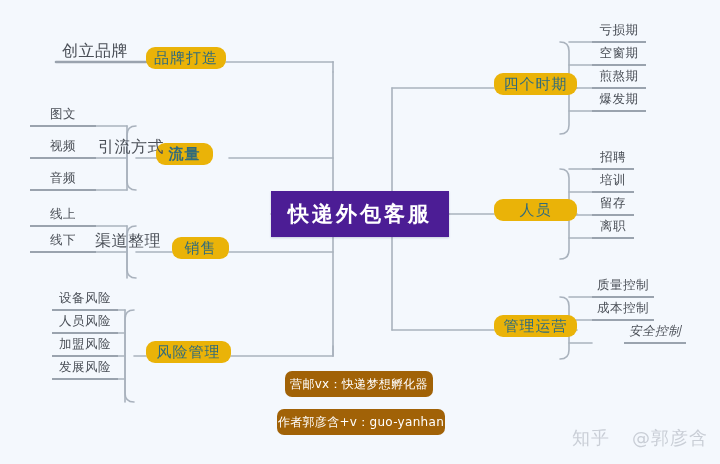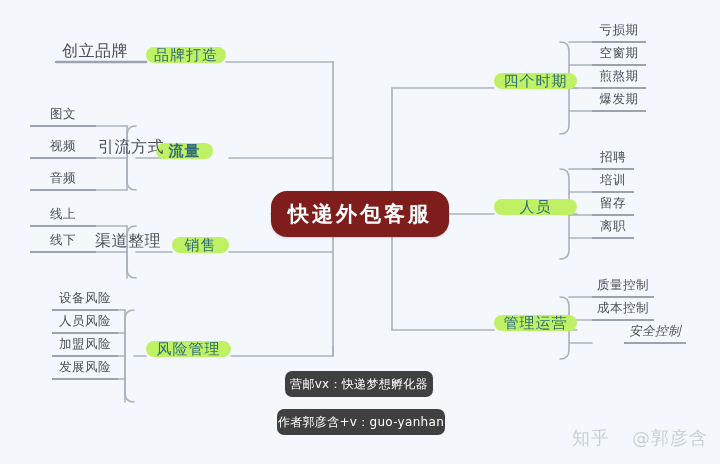--- a/index.html
+++ b/index.html
@@ -17,32 +17,32 @@
   .node{
     position:absolute;
     box-sizing:border-box;
     display:flex;align-items:center;justify-content:center;
     border-radius:9px;
     color:#3a6a78;
     letter-spacing:1px;
     white-space:nowrap;
   }
   .node.branch{
-    background:#bef264;
+    background:#eab308;
     font-size:15px;
-    height:16px;
+    height:22px;
     color:#316b7c;
   }
   .node.center{
-    background:#7f1d1d;
+    background:#4c1d95;
     color:#ffffff;
     font-size:21px;
     font-weight:bold;
     letter-spacing:3px;
-    border-radius:16px;
+    border-radius:0;
     box-shadow:0 1px 2px rgba(60,80,120,.25);
   }
 
   
   .leaf{
     position:absolute;
     box-sizing:border-box;
     font-size:12.5px;
     color:#4a4f57;
     letter-spacing:.5px;
@@ -60,21 +60,21 @@
     font-size:16px;
     color:#4a4f57;
     letter-spacing:.5px;
     white-space:nowrap;
   }
 
   
   .badge{
     position:absolute;
     box-sizing:border-box;
-    background:#404040;
+    background:#a16207;
     color:#ffffff;
     font-size:12px;
     border-radius:7px;
     display:flex;align-items:center;justify-content:center;
     white-space:nowrap;
     letter-spacing:.3px;
   }
 
   
   .watermark{

